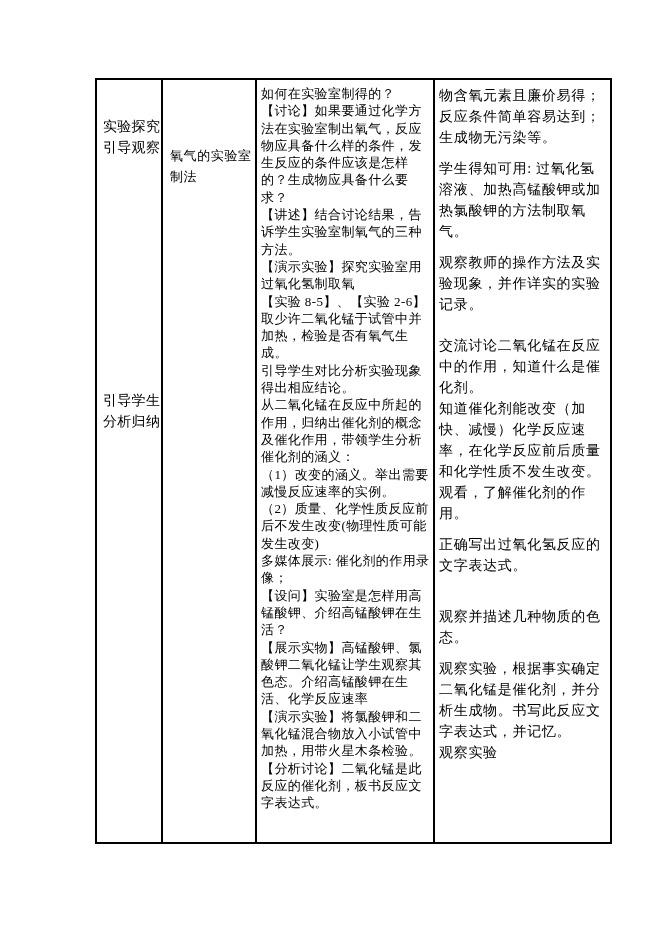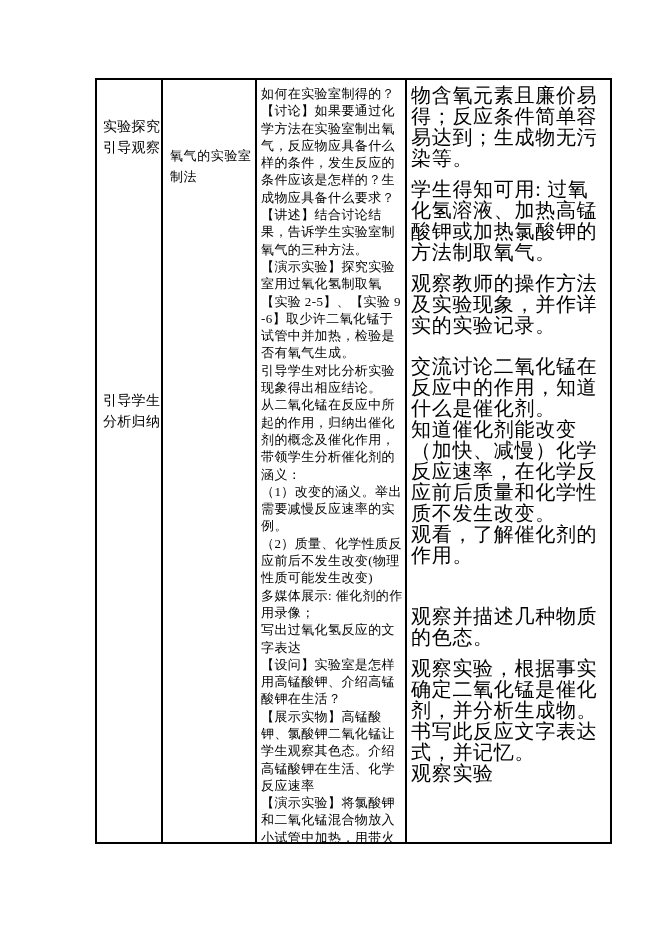--- a/index.html
+++ b/index.html
@@ -47,31 +47,31 @@
   .col2 {
     width: 94px;
     padding: 6px 0 11px 7px;
     font-size: 13px;
     line-height: 21px;
     letter-spacing: 0.6px;
   }
   .col2 .topic-block { margin-top: 59px; }
 
   .col3 {
-    width: 150px;
+    width: 178px;
     padding: 5px 2px 0 4px;
     font-size: 13px;
     line-height: 17.3px;
     letter-spacing: 0.4px;
   }
 
   .col4 {
     flex: 1;
     padding: 5px 1px 0 4px;
-    font-size: 20px;
+    font-size: 14px;
     line-height: 21px;
     letter-spacing: 0.7px;
   }
 
   .line { white-space: nowrap; }
   .para { margin: 0; word-break: break-all; }
   .para.blank { height: 10px; }
 </style>
 </head>
 <body>
@@ -95,45 +95,45 @@
         <div class="line">氧气的实验室</div>
         <div class="line">制法</div>
       </div>
     </div>
 
     <div class="cell col3">
         <p class="para">如何在实验室制得的？</p>
         <p class="para">【讨论】如果要通过化学方法在实验室制出氧气，反应物应具备什么样的条件，发生反应的条件应该是怎样的？生成物应具备什么要求？</p>
         <p class="para">【讲述】结合讨论结果，告诉学生实验室制氧气的三种方法。</p>
         <p class="para">【演示实验】探究实验室用过氧化氢制取氧</p>
-        <p class="para">【实验 2-5】、【实验 9-6】取少许二氧化锰于试管中并加热，检验是否有氧气生成。</p>
+        <p class="para">【实验 8-5】、【实验 2-6】取少许二氧化锰于试管中并加热，检验是否有氧气生成。</p>
         <p class="para">引导学生对比分析实验现象得出相应结论。</p>
         <p class="para">从二氧化锰在反应中所起的作用，归纳出催化剂的概念及催化作用，带领学生分析催化剂的涵义：</p>
         <p class="para">（1）改变的涵义。举出需要减慢反应速率的实例。</p>
         <p class="para">（2）质量、化学性质反应前后不发生改变(物理性质可能发生改变)</p>
         <p class="para">多媒体展示: 催化剂的作用录像；</p>
-        <p class="para">写出过氧化氢反应的文字表达</p>
         <p class="para">【设问】实验室是怎样用高锰酸钾、介绍高锰酸钾在生活？</p>
         <p class="para">【展示实物】高锰酸钾、氯酸钾二氧化锰让学生观察其色态。介绍高锰酸钾在生活、化学反应速率</p>
         <p class="para">【演示实验】将氯酸钾和二氧化锰混合物放入小试管中加热，用带火星木条检验。</p>
         <p class="para">【分析讨论】二氧化锰是此反应的催化剂，板书反应文字表达式。</p>
       </div>
 
     <div class="cell col4">
         <p class="para">物含氧元素且廉价易得；反应条件简单容易达到；生成物无污染等。</p>
         <p class="para blank"></p>
         <p class="para">学生得知可用: 过氧化氢溶液、加热高锰酸钾或加热氯酸钾的方法制取氧气。</p>
         <p class="para blank"></p>
         <p class="para">观察教师的操作方法及实验现象，并作详实的实验记录。</p>
         <p class="para blank"></p>
         <p class="para blank"></p>
         <p class="para">交流讨论二氧化锰在反应中的作用，知道什么是催化剂。</p>
         <p class="para">知道催化剂能改变（加快、减慢）化学反应速率，在化学反应前后质量和化学性质不发生改变。</p>
         <p class="para">观看，了解催化剂的作用。</p>
         <p class="para blank"></p>
+        <p class="para">正确写出过氧化氢反应的文字表达式。</p>
         <p class="para blank"></p>
         <p class="para blank"></p>
         <p class="para blank"></p>
         <p class="para">观察并描述几种物质的色态。</p>
         <p class="para blank"></p>
         <p class="para">观察实验，根据事实确定二氧化锰是催化剂，并分析生成物。书写此反应文字表达式，并记忆。</p>
         <p class="para">观察实验</p>
       </div>
 
   </div>

